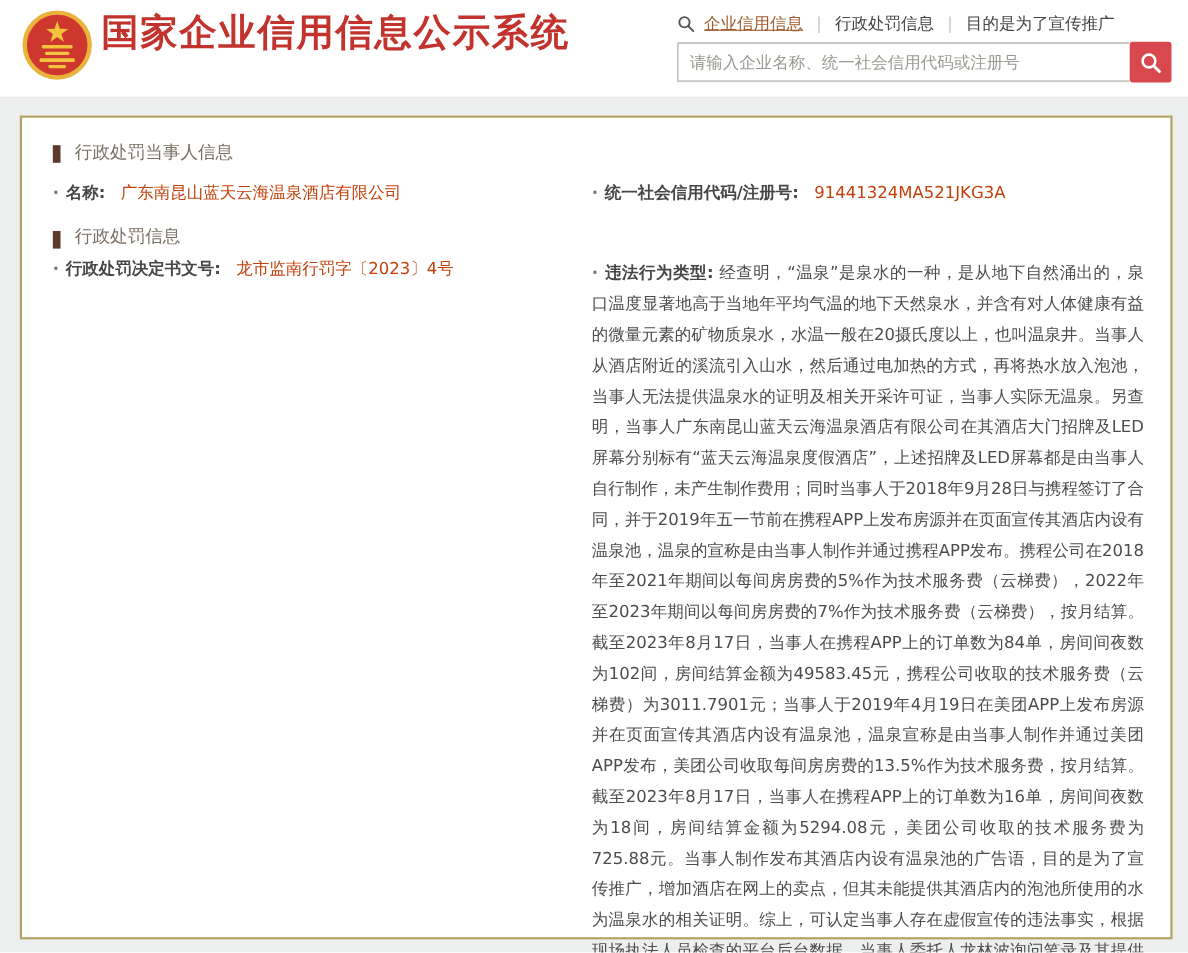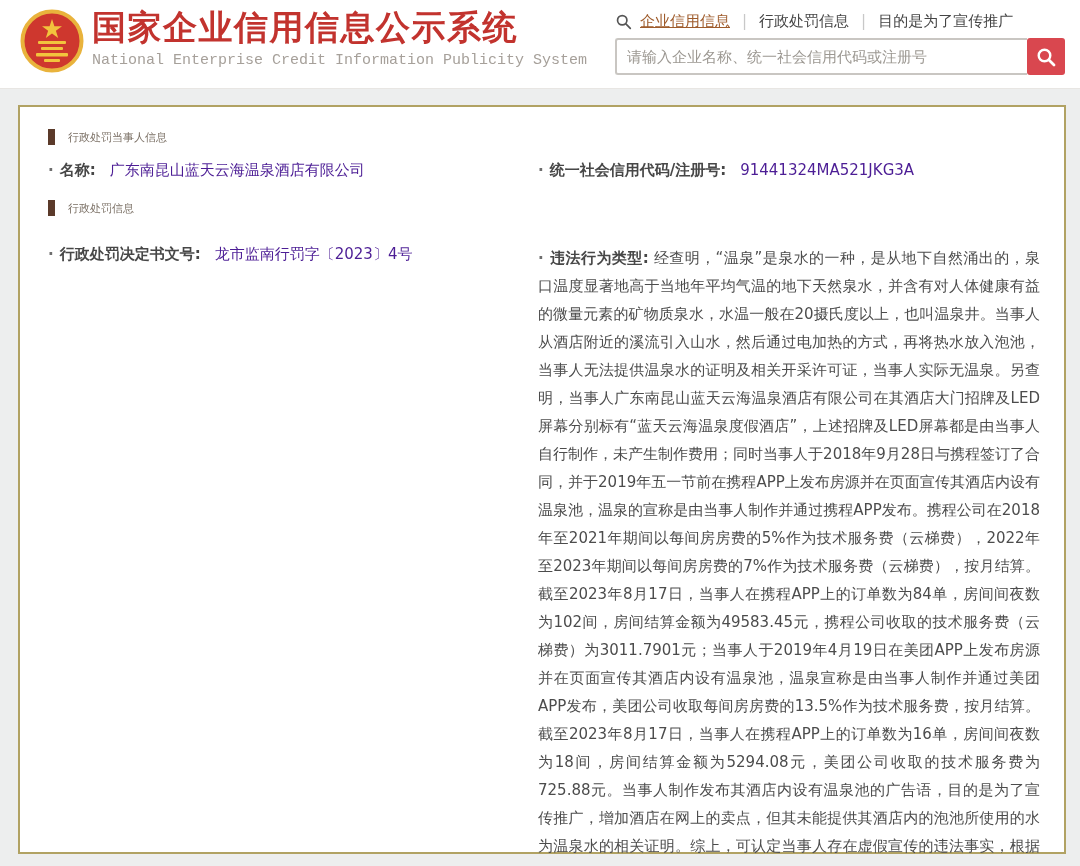--- a/index.html
+++ b/index.html
@@ -15,21 +15,21 @@
   .header {
     position: relative;
     height: 89px;
     background: #ffffff;
     border-bottom: 1px solid #e8e6e3;
   }
   .logo {
     position: absolute; left: 20px; top: 9px;
     width: 64px; height: 68px;
   }
-  .title-block { position: absolute; left: 92px; top: 9px; font-family: Liberation Mono, monospace; }
+  .title-block { position: absolute; left: 92px; top: 9px; }
   .page-title {
     font-size: 34px; font-weight: bold; color: #c2332e;
     letter-spacing: 1.5px; line-height: 42px; white-space: nowrap;
   }
   .page-subtitle {
     font-size: 15px; color: #a6a09a; margin-top: 1px; white-space: nowrap;
   }
 
   .search-area { position: absolute; right: 15px; top: 8px; width: 450px; }
   .tabs { display: flex; align-items: center; height: 26px; font-size: 15px; color: #454545; }
@@ -62,40 +62,40 @@
   .card {
     width: 1048px; height: 749px;
     background: #ffffff;
     border: 2px solid #b1a263;
     padding: 22px 24px 10px 28px;
     display: flex; flex-direction: column;
   }
 
   .sec-title {
     display: flex; align-items: center;
-    font-size: 11px; color: #7a6f64;
+    font-size: 16px; color: #7a6f64;
   }
   .sec-marker {
     width: 7px; height: 16px; background: #5b3a2a;
     margin-right: 13px; flex: 0 0 auto;
   }
 
   .row { font-size: 15px; color: #4c4c4c; line-height: 21px; white-space: nowrap; }
   .dot { color: #6e6e6e; font-weight: bold; margin-right: 6px; }
   .lbl { font-weight: bold; color: #474747; }
-  .val { margin-left: 14px; color: #4c1d95; }
+  .val { margin-left: 14px; color: #c2410c; }
 
   .party-grid { display: flex; margin-top: 15px; }
   .party-left { width: 490px; flex: 0 0 auto; }
   .party-right { flex: 1; }
   .party-left .row + .row { margin-top: 13px; }
 
   .sec2 { margin-top: 19px; align-items: flex-end; }
 
-  .penalty-grid { display: flex; margin-top: 28px; flex: 1; min-height: 0; }
+  .penalty-grid { display: flex; margin-top: 8px; flex: 1; min-height: 0; }
   .pen-left { width: 490px; flex: 0 0 auto; display: flex; flex-direction: column; }
   .pen-right { flex: 1; display: flex; flex-direction: column; }
   .row-basis { margin-top: auto; }
   .row-kind { margin-top: 9px; margin-bottom: 4px; }
   .violation-text {
     margin: 0; font-size: 15px; line-height: 28px;
     color: #4c4c4c; text-align: justify;
   }
 </style>
 </head>
@@ -108,21 +108,20 @@
       <circle cx="32" cy="32" r="29.5" fill="none" stroke="#e9b33c" stroke-width="4"></circle>
       <path d="M32 10 l2.4 7.2 7.6 0.1 -6.1 4.5 2.3 7.3 -6.2-4.5 -6.2 4.5 2.3-7.3 -6.1-4.5 7.6-0.1 z" fill="#f2c43d"></path>
       <rect x="18" y="32" width="28" height="3" rx="1" fill="#f2c43d"></rect>
       <rect x="21" y="38" width="22" height="3" rx="1" fill="#f2c43d"></rect>
       <rect x="16" y="44" width="32" height="3.4" rx="1" fill="#f2c43d"></rect>
       <rect x="24" y="50" width="16" height="3" rx="1" fill="#f2c43d"></rect>
     </svg>
   </div>
   <div class="title-block">
     <div class="page-title">国家企业信用信息公示系统</div>
-    <div class="page-subtitle">National Enterprise Credit Information Publicity System</div>
   </div>
 
   <div class="search-area">
     <div class="tabs">
       <svg class="tab-mag" viewBox="0 0 20 20">
         <circle cx="8.5" cy="8.5" r="5.5" fill="none" stroke="#555" stroke-width="2"></circle>
         <line x1="12.8" y1="12.8" x2="18" y2="18" stroke="#555" stroke-width="2" stroke-linecap="round"></line>
       </svg>
       <span class="tab active">企业信用信息</span>
       <span class="tab-sep">|</span>

